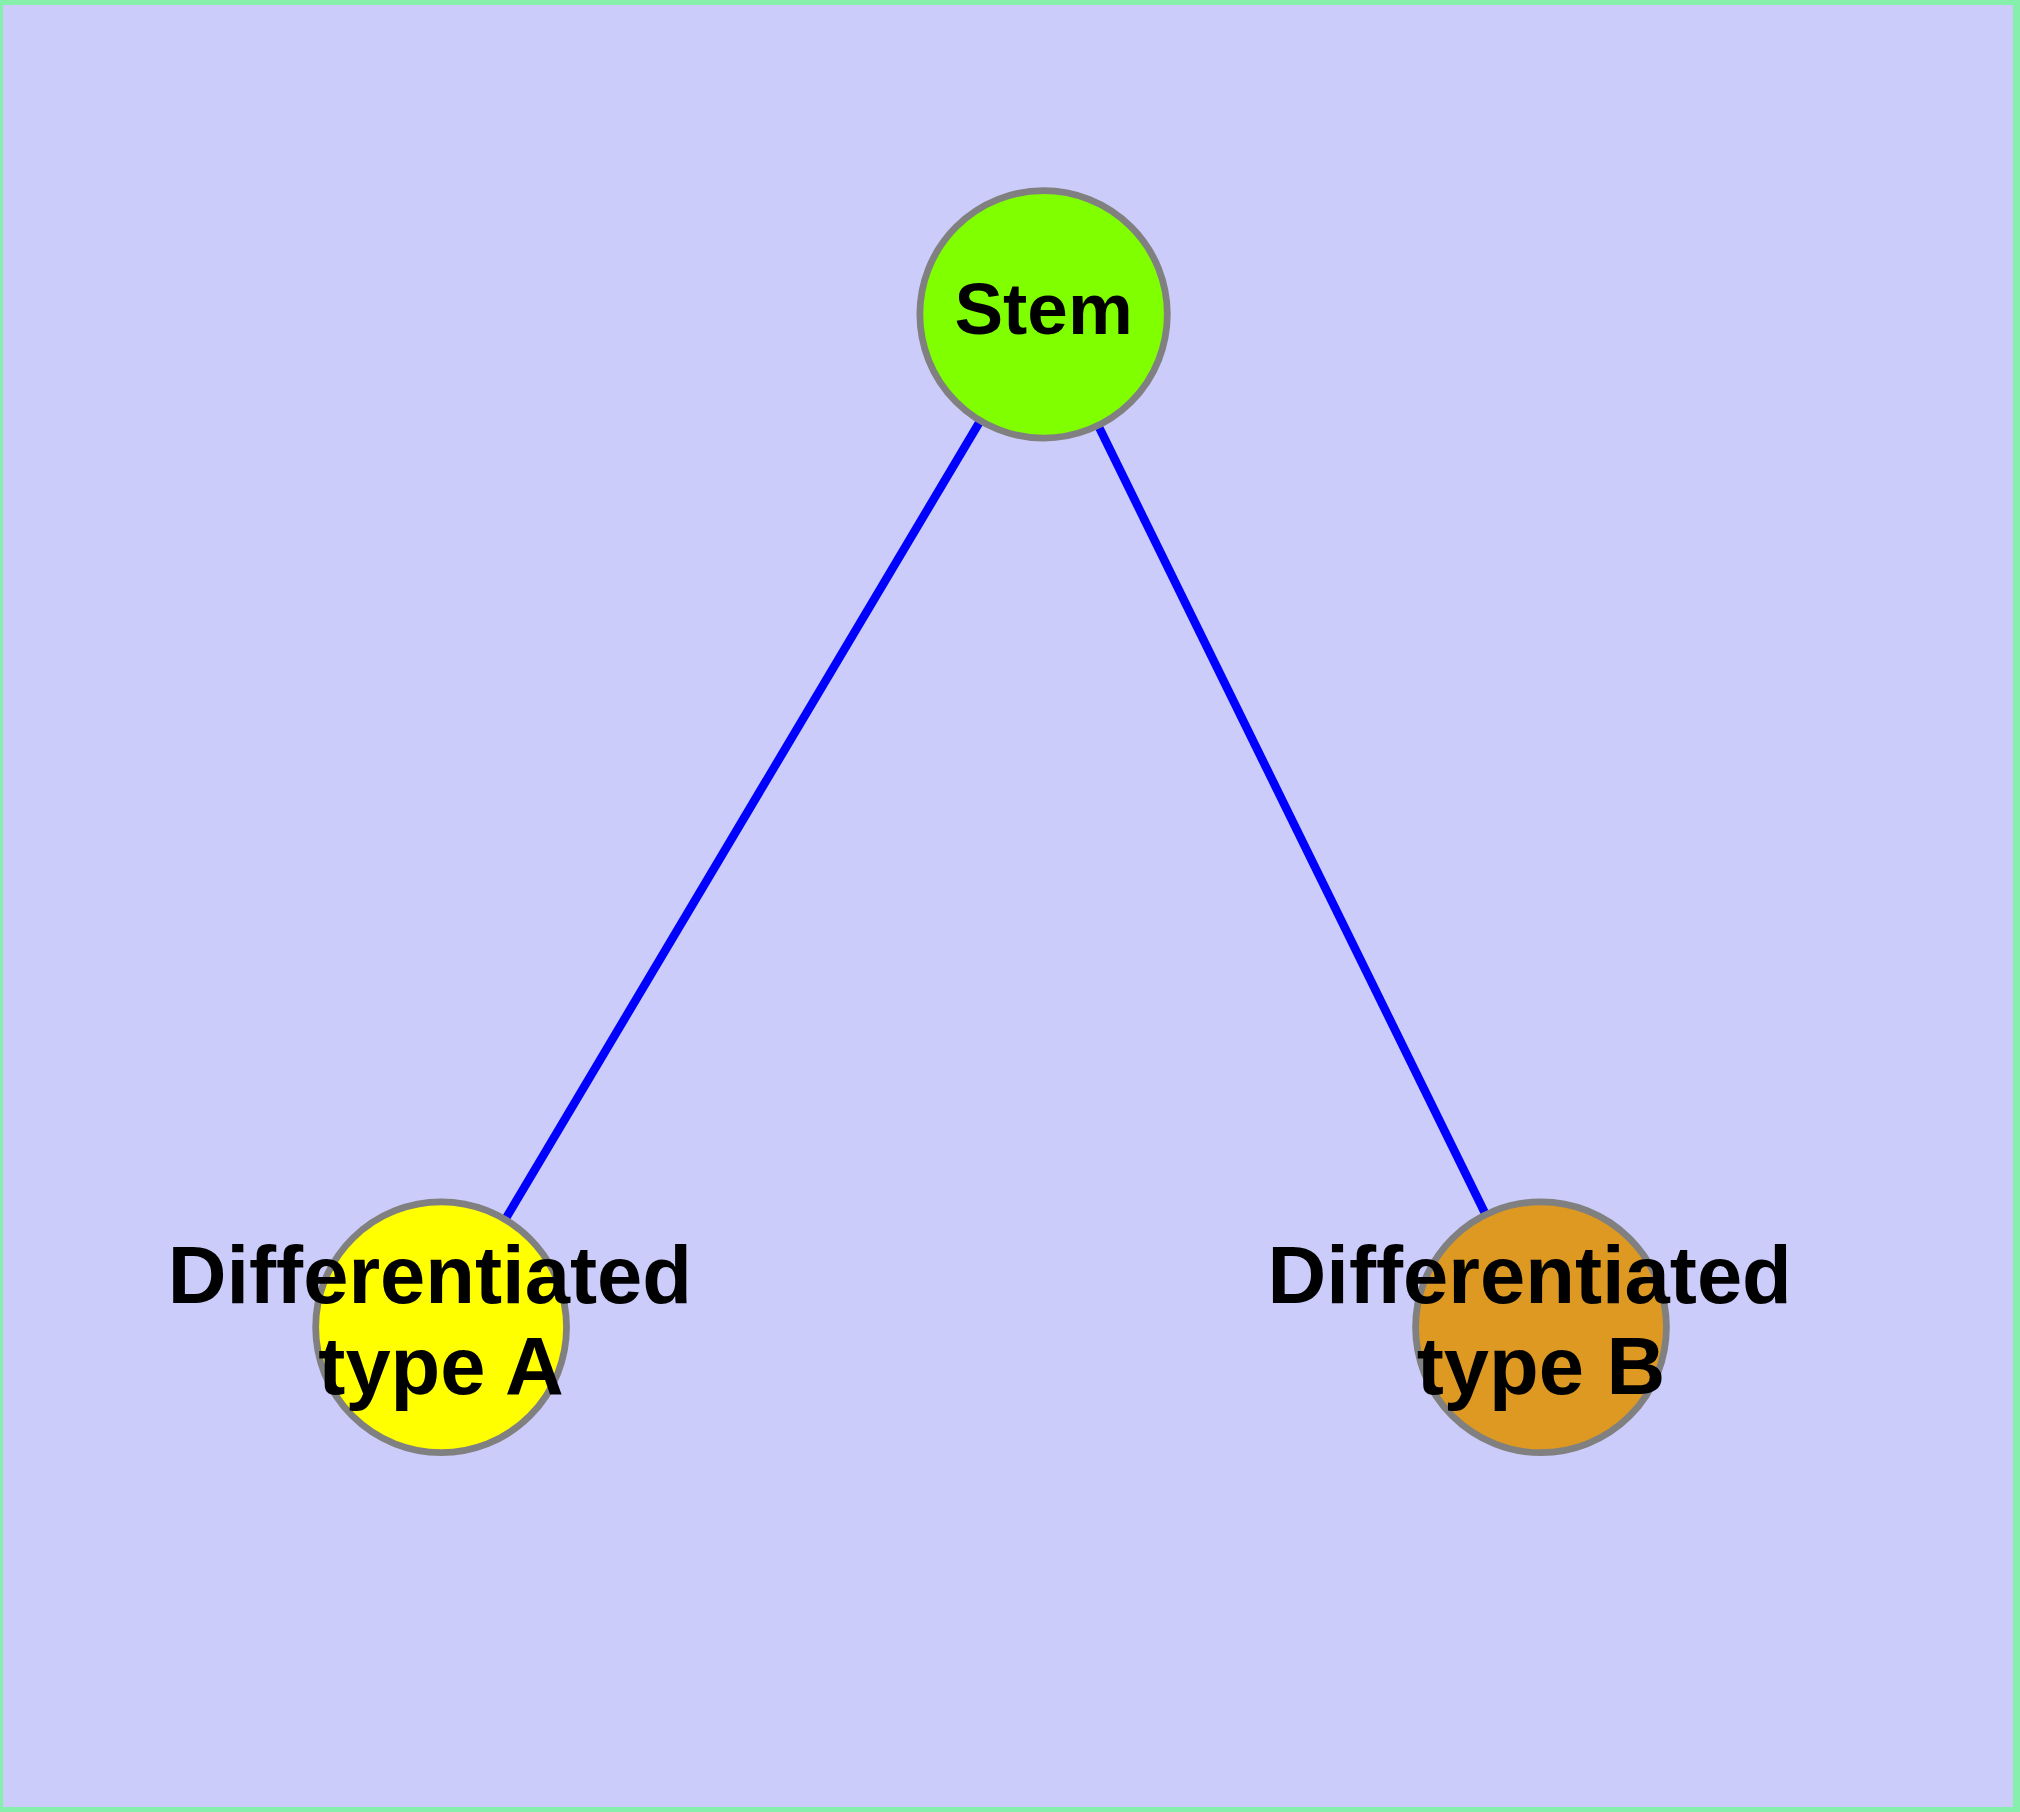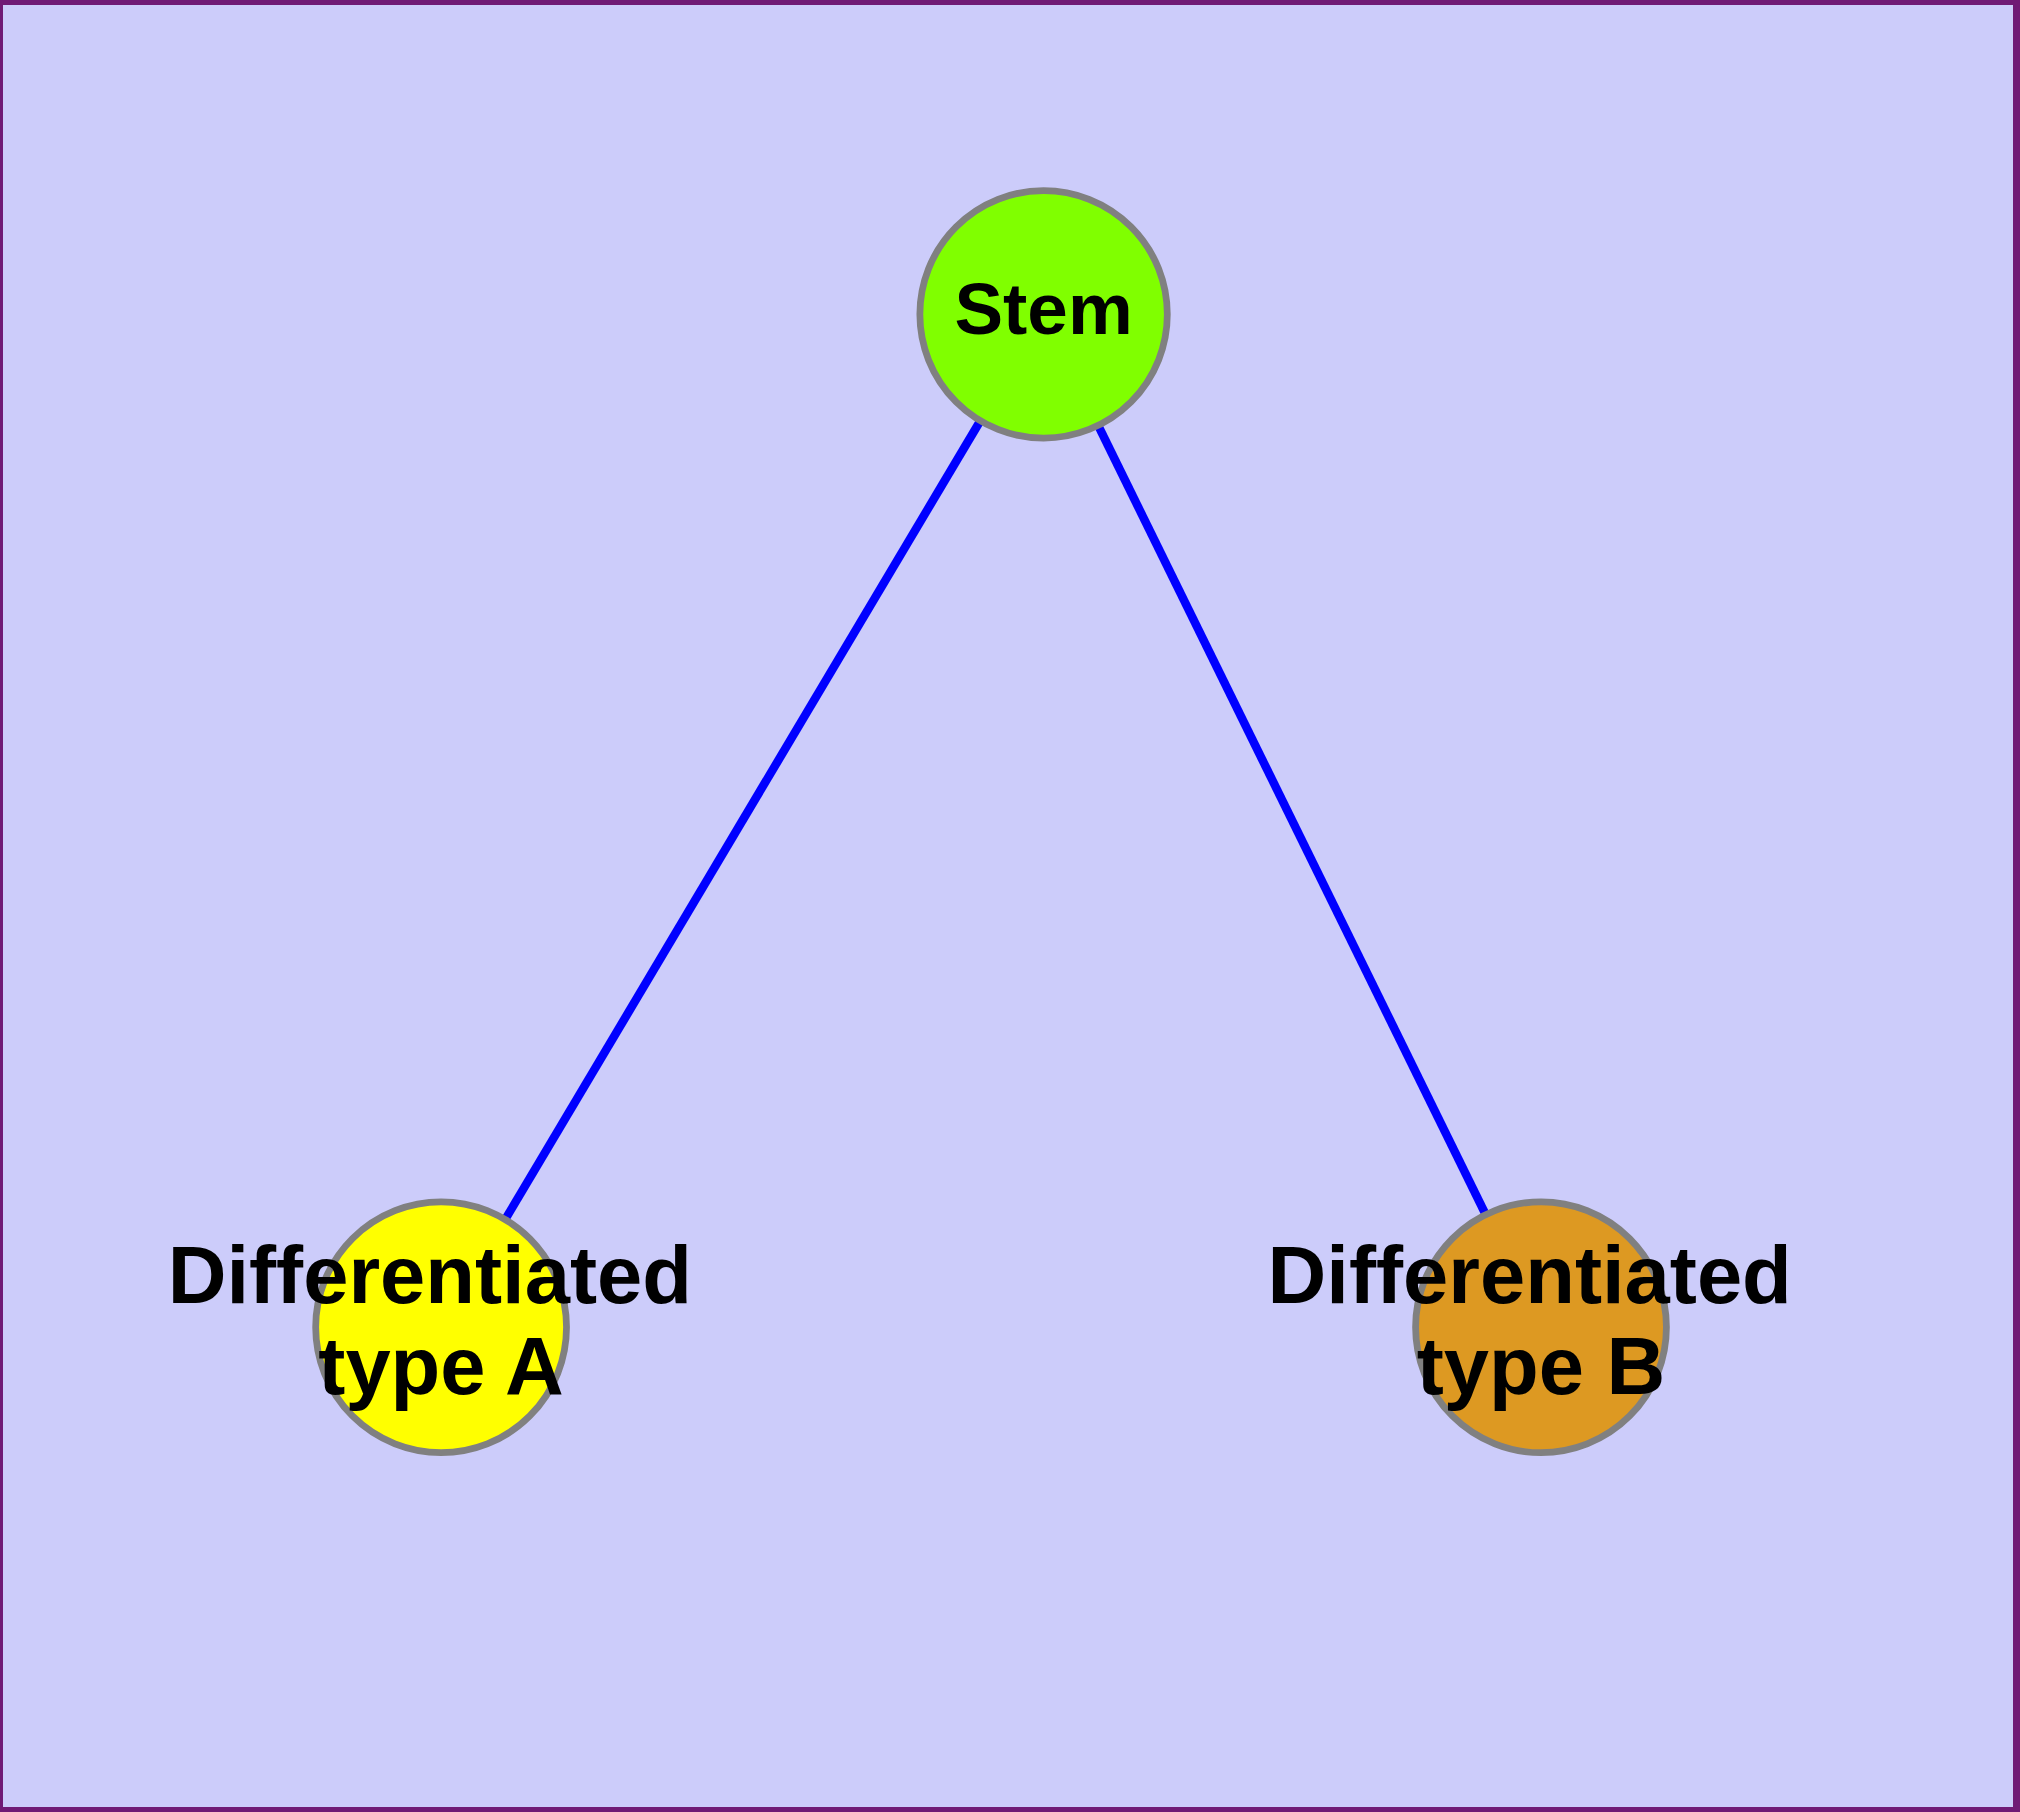--- a/index.html
+++ b/index.html
@@ -48,21 +48,21 @@
   .node-label.root {
     font-size: 86px;
   }
   .node-label.leaf {
     font-size: 96px;
   }
 </style>
 </head>
 <body>
 
-<div id="canvas" style="background: #701a75;">
+<div id="canvas" style="background: #86efac;">
   <div id="plot-area" style="background: rgb(204, 204, 250);">
     <svg class="graph" viewBox="0 0 2372 2126" preserveAspectRatio="none">
 
       <g>
         <line id="edge-0" x1="1153.347354571605" y1="490.4710425976541" x2="592.6752844068662" y2="1432.8101759968986" stroke="#0000ff" stroke-width="10" stroke-linecap="butt"></line>
         <line id="edge-1" x1="1292.3704165564027" y1="496.0436929896101" x2="1749.7477969154274" y2="1427.1611879283405" stroke="#0000ff" stroke-width="10" stroke-linecap="butt"></line>
       </g>
 
       <g>
         <g>

